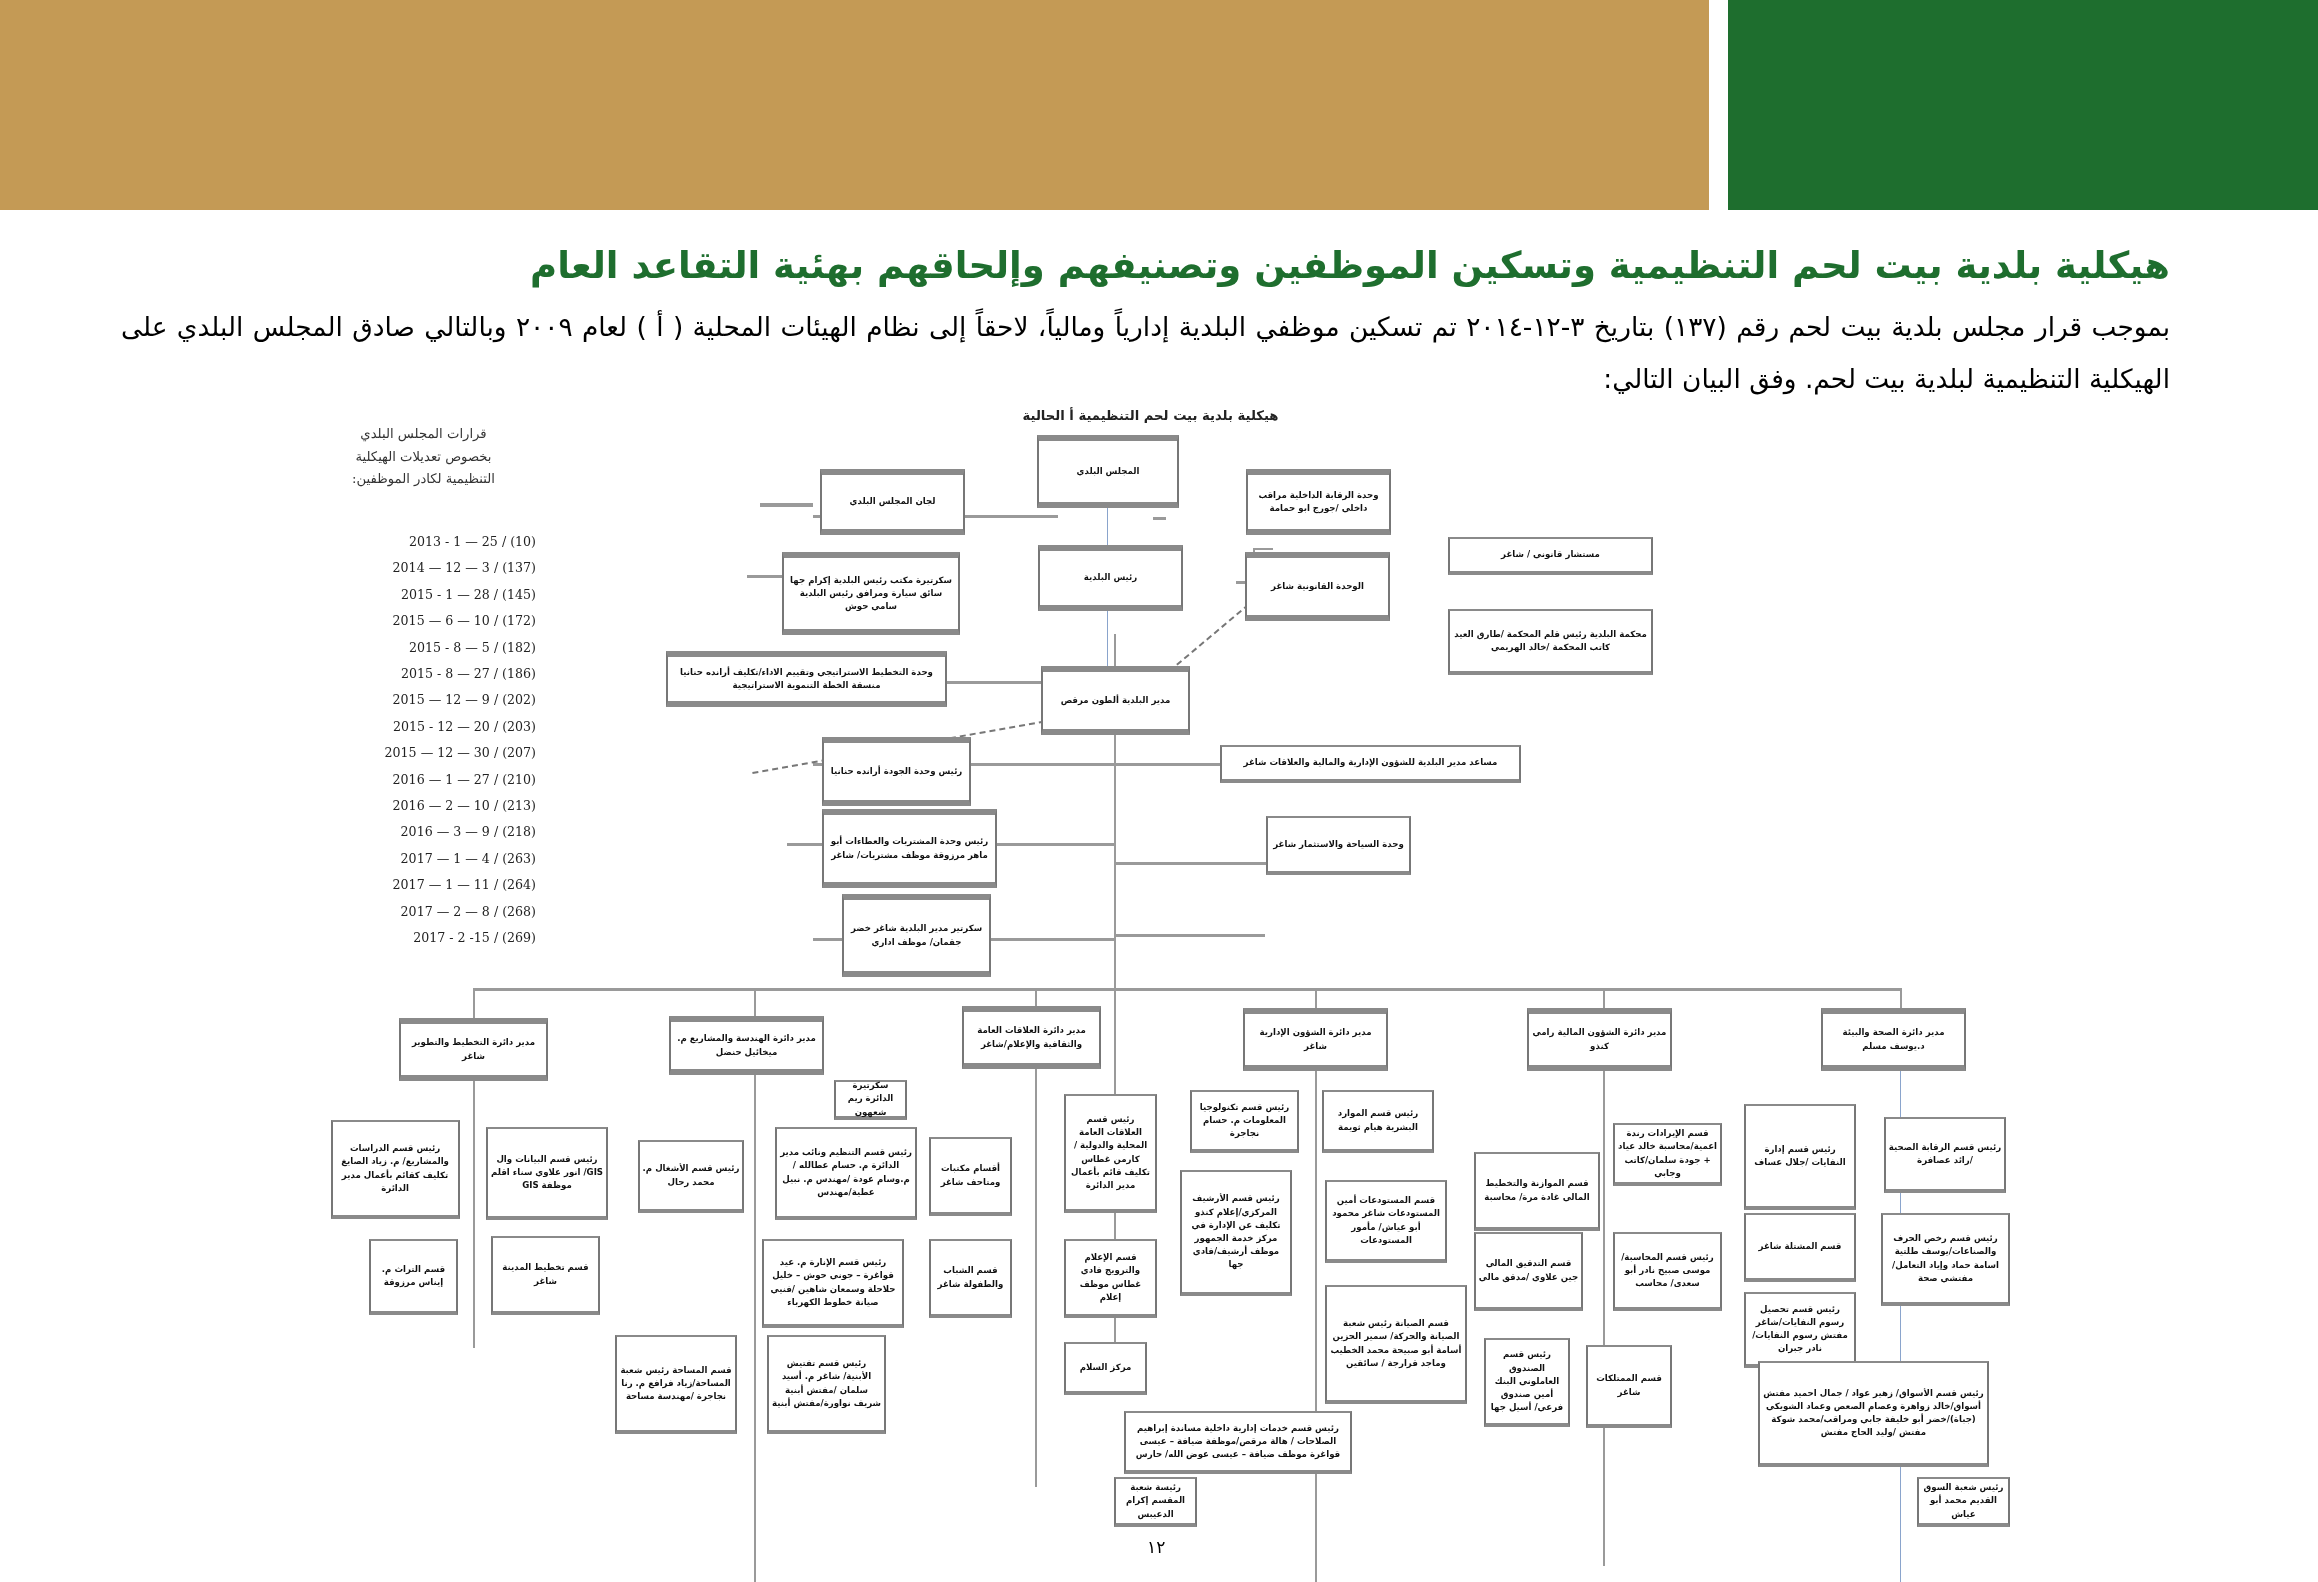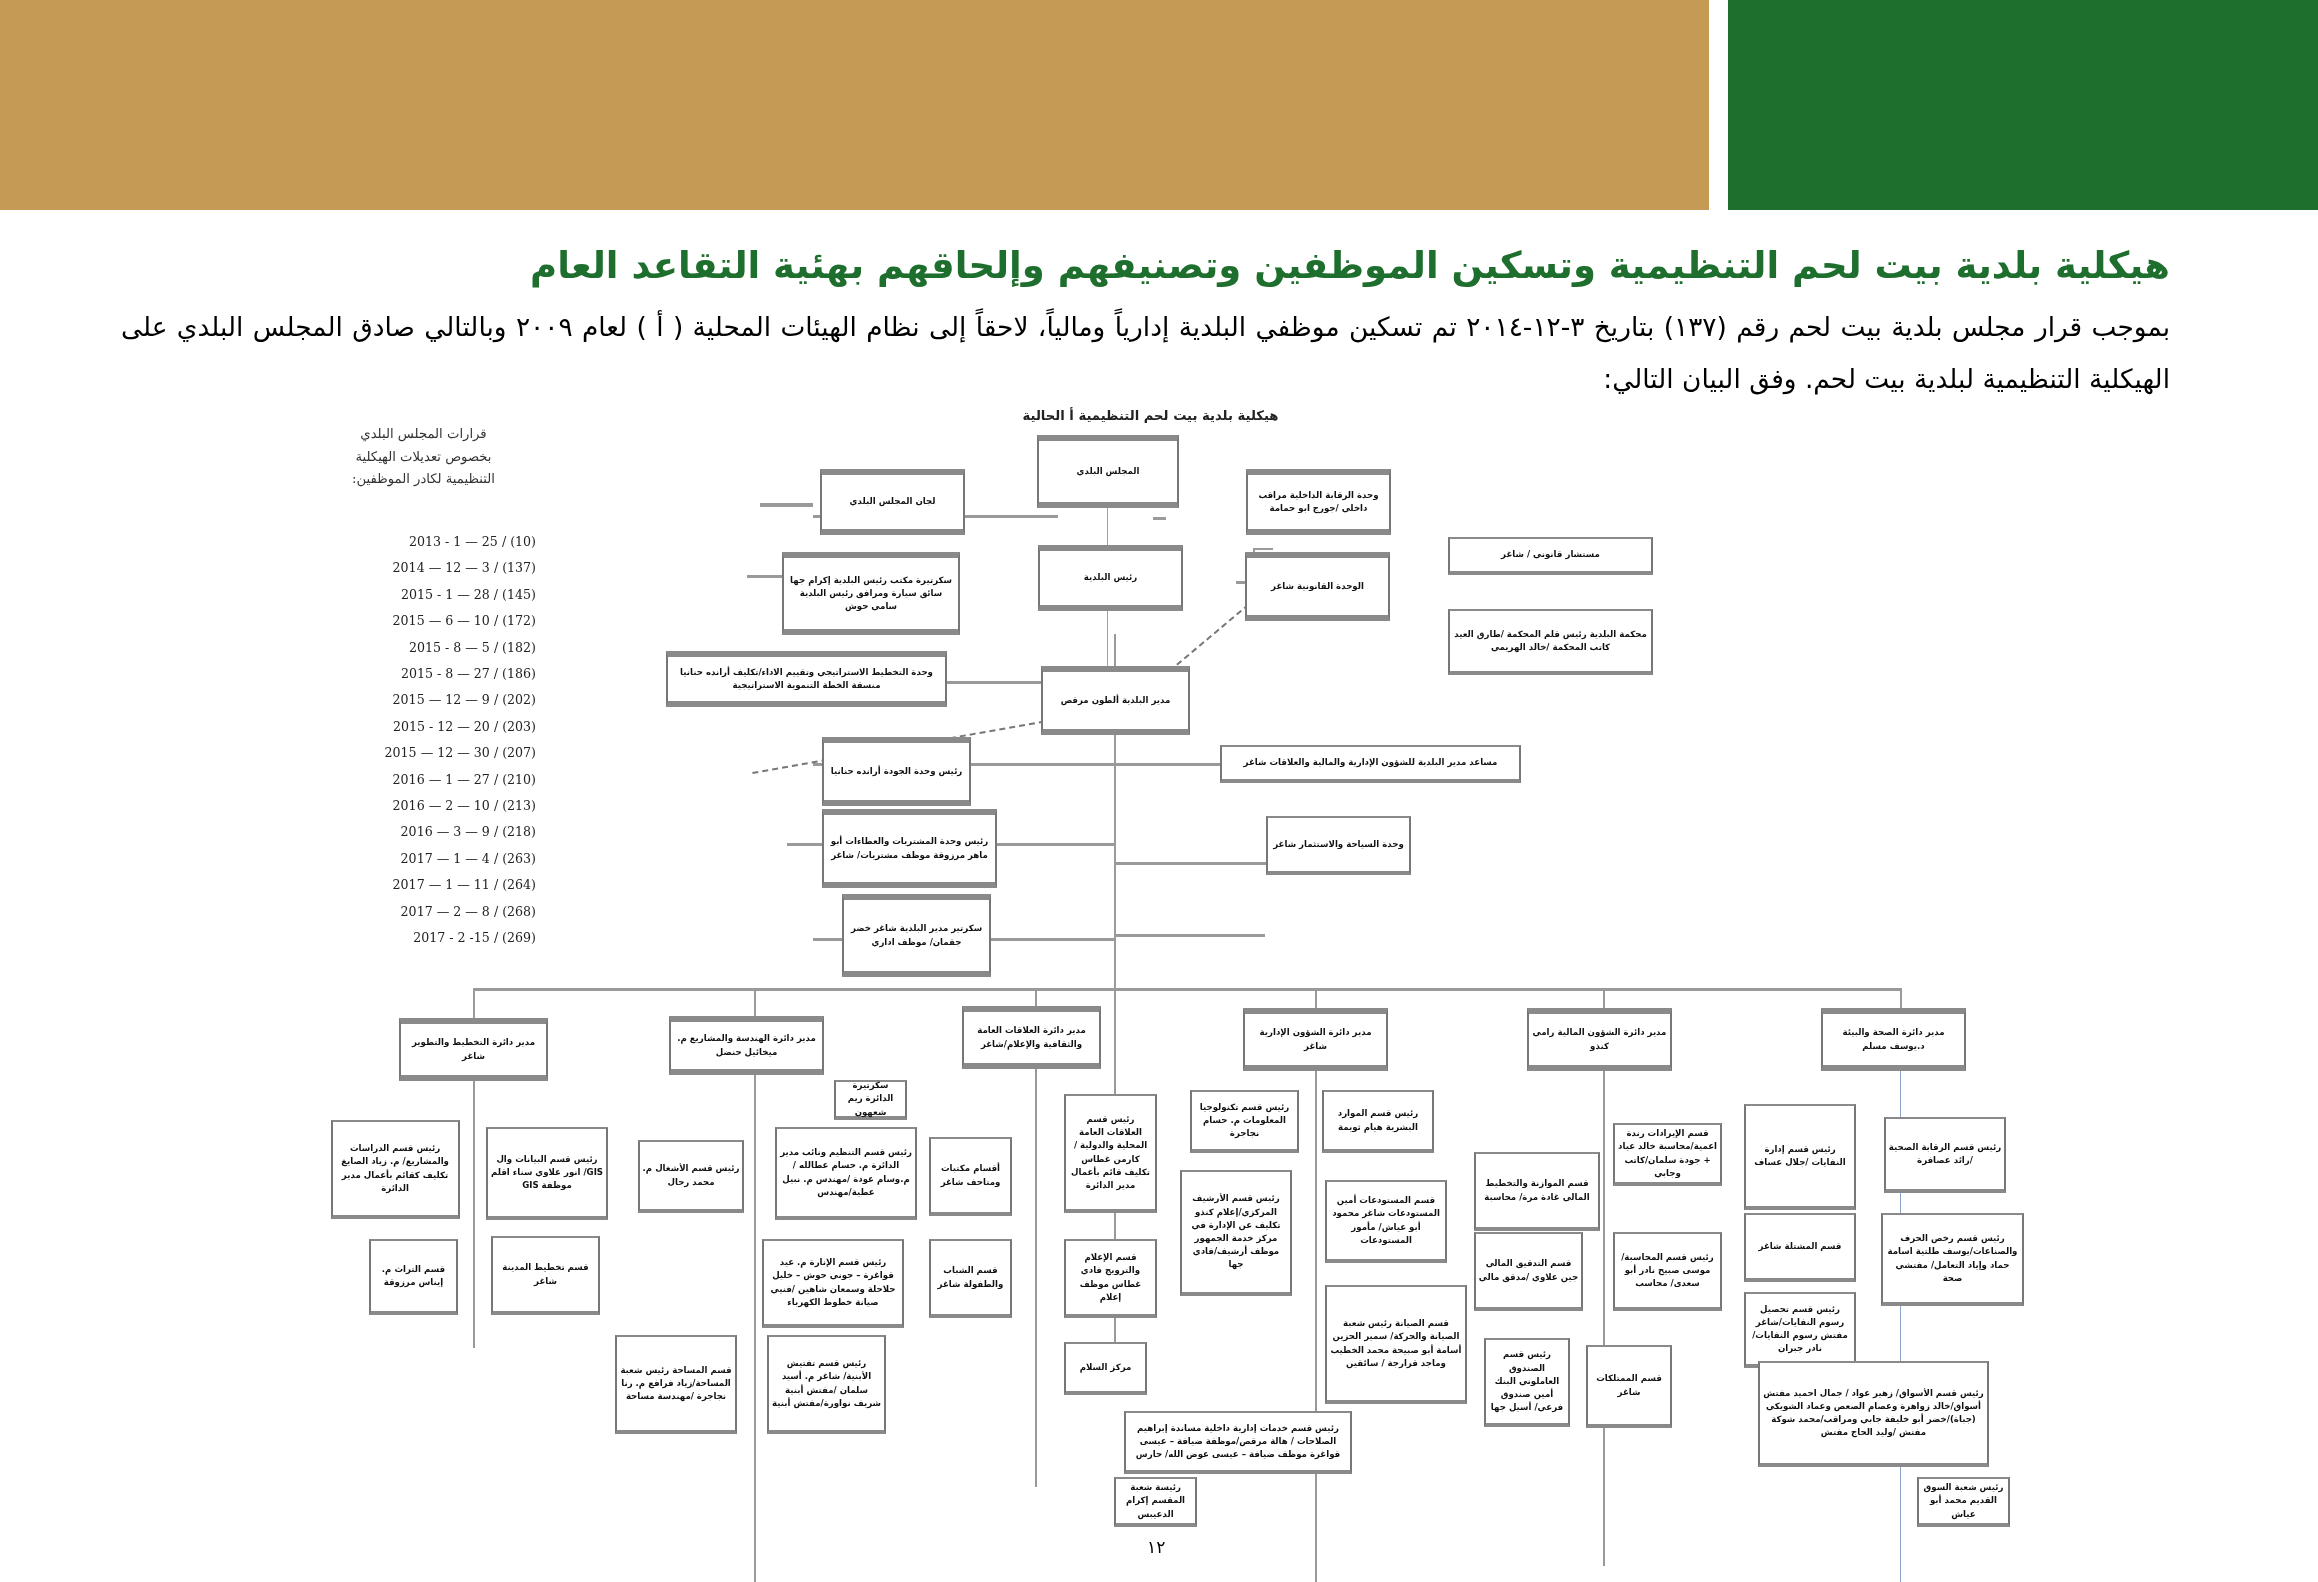--- a/index.html
+++ b/index.html
@@ -138,20 +138,20 @@
   <div class="box thin" style="left:1150px;top:720px;width:126px;height:79px;margin-top:29px;">قسم الموازنة والتخطيط المالي غادة مرة/ محاسبة</div>
   <div class="box thin" style="left:1289px;top:720px;width:109px;height:63px;">قسم الإيرادات رندة اعمية/محاسبة خالد عياد + جودة سلمان/كاتب وجابي</div>
   <div class="box thin" style="left:1150px;top:829px;width:109px;height:79px;">قسم التدقيق المالي جين علاوي /مدقق مالي</div>
   <div class="box thin" style="left:1289px;top:829px;width:109px;height:79px;">رئيس قسم المحاسبة/ موسى صبيح نادر أبو سعدى/ محاسب</div>
   <div class="box thin" style="left:1160px;top:935px;width:86px;height:89px;">رئيس قسم الصندوق العاملوني البنك أمين صندوق فرعي/ أسيل جها</div>
   <div class="box thin" style="left:1262px;top:942px;width:86px;height:83px;">قسم الممتلكات شاغر</div>
 
   <div class="box thin" style="left:1420px;top:701px;width:112px;height:106px;">رئيس قسم إدارة النفايات /جلال عساف</div>
   <div class="box thin" style="left:1560px;top:714px;width:122px;height:76px;">رئيس قسم الرقابة الصحية /رائد عصافرة</div>
   <div class="box thin" style="left:1420px;top:810px;width:112px;height:69px;">قسم المشتلة شاغر</div>
-  <div class="box thin" style="left:1557px;top:810px;width:143px;height:93px;">رئيس قسم رخص الحرف والصناعات/يوسف طلتية اسامة حماد وإياد التعامل/ مفتشي صحة</div>
+  <div class="box thin" style="left:1557px;top:810px;width:129px;height:93px;">رئيس قسم رخص الحرف والصناعات/يوسف طلتية اسامة حماد وإياد التعامل/ مفتشي صحة</div>
   <div class="box thin" style="left:1420px;top:889px;width:112px;height:76px;">رئيس قسم تحصيل رسوم النفايات/شاغر مفتش رسوم النفايات/ نادر جبران</div>
   <div class="box thin" style="left:1434px;top:958px;width:231px;height:106px;">رئيس قسم الأسواق/ زهير عواد / جمال احميد مفتش أسواق/خالد زواهرة وعصام الصعص وعماد الشويكي (جباة)/خضر أبو خليفة جابي ومراقب/محمد شوكة مفتش /وليد الحاج مفتش</div>
   <div class="box thin" style="left:1593px;top:1074px;width:93px;height:50px;">رئيس شعبة السوق القديم محمد أبو عياش</div>
 </div>
 
 <div class="page-num">١٢</div>
 
 
 </body></html>

